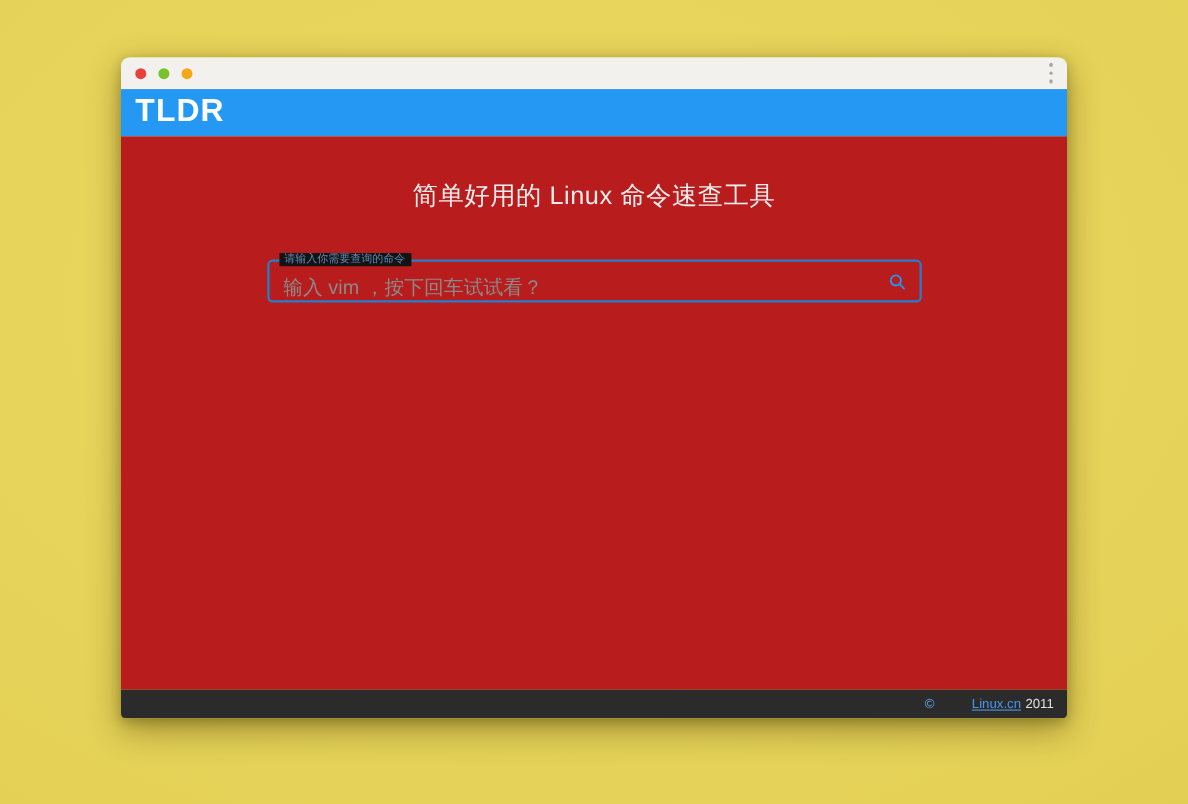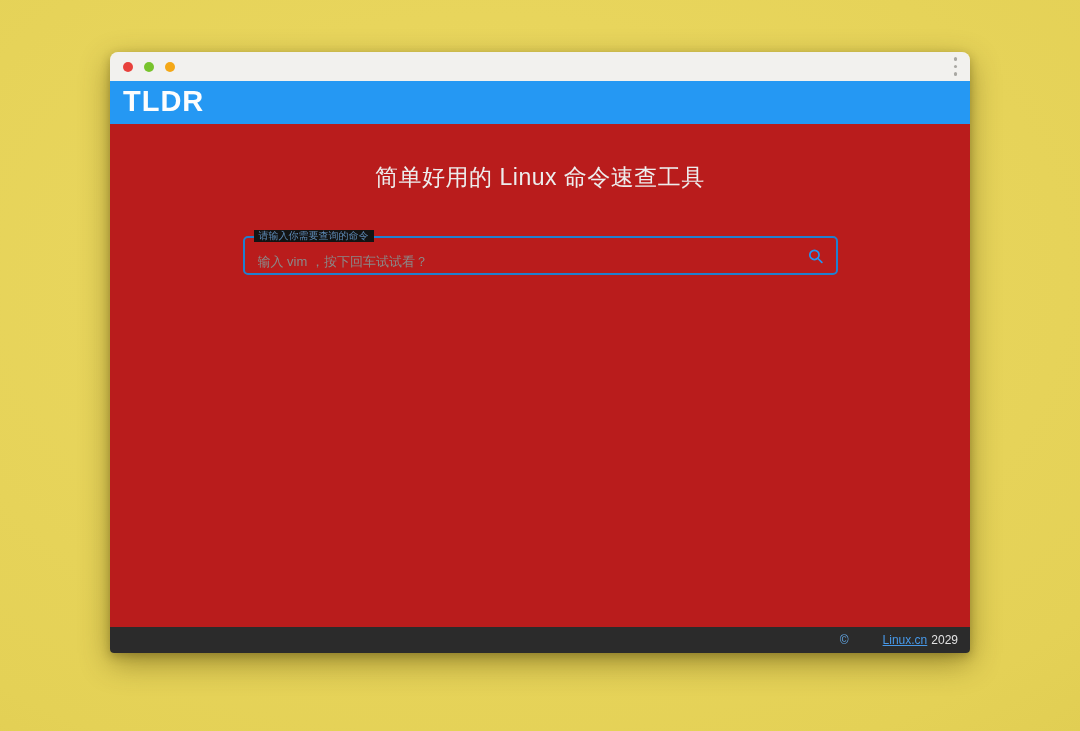--- a/index.html
+++ b/index.html
@@ -94,21 +94,21 @@
     line-height: 1.2;
     white-space: nowrap;
   }
   .search-input {
     flex: 1;
     height: 100%;
     background: transparent;
     border: 0;
     outline: none;
     color: #cfcfcf;
-    font-size: 13px;
+    font-size: 18px;
     padding: 12px 42px 0 13px;
     font-family: "Liberation Sans", "DejaVu Sans", sans-serif;
   }
   .search-input::placeholder { color: #8a8a8a; opacity: 1; }
   .search-icon {
     position: absolute;
     right: 12px;
     top: 50%;
     transform: translateY(-50%);
     width: 17px;
@@ -165,16 +165,16 @@
           <circle cx="10.5" cy="10.5" r="6.5"></circle>
           <line x1="15.5" y1="15.5" x2="21" y2="21"></line>
         </svg>
       </span>
     </div>
   </div>
 
   <div class="footer">
     <span class="copy">©</span>
     <span class="site-link">Linux.cn</span>
-    <span class="year">2029</span>
+    <span class="year">2011</span>
   </div>
 
 </div>
 
 </body></html>

